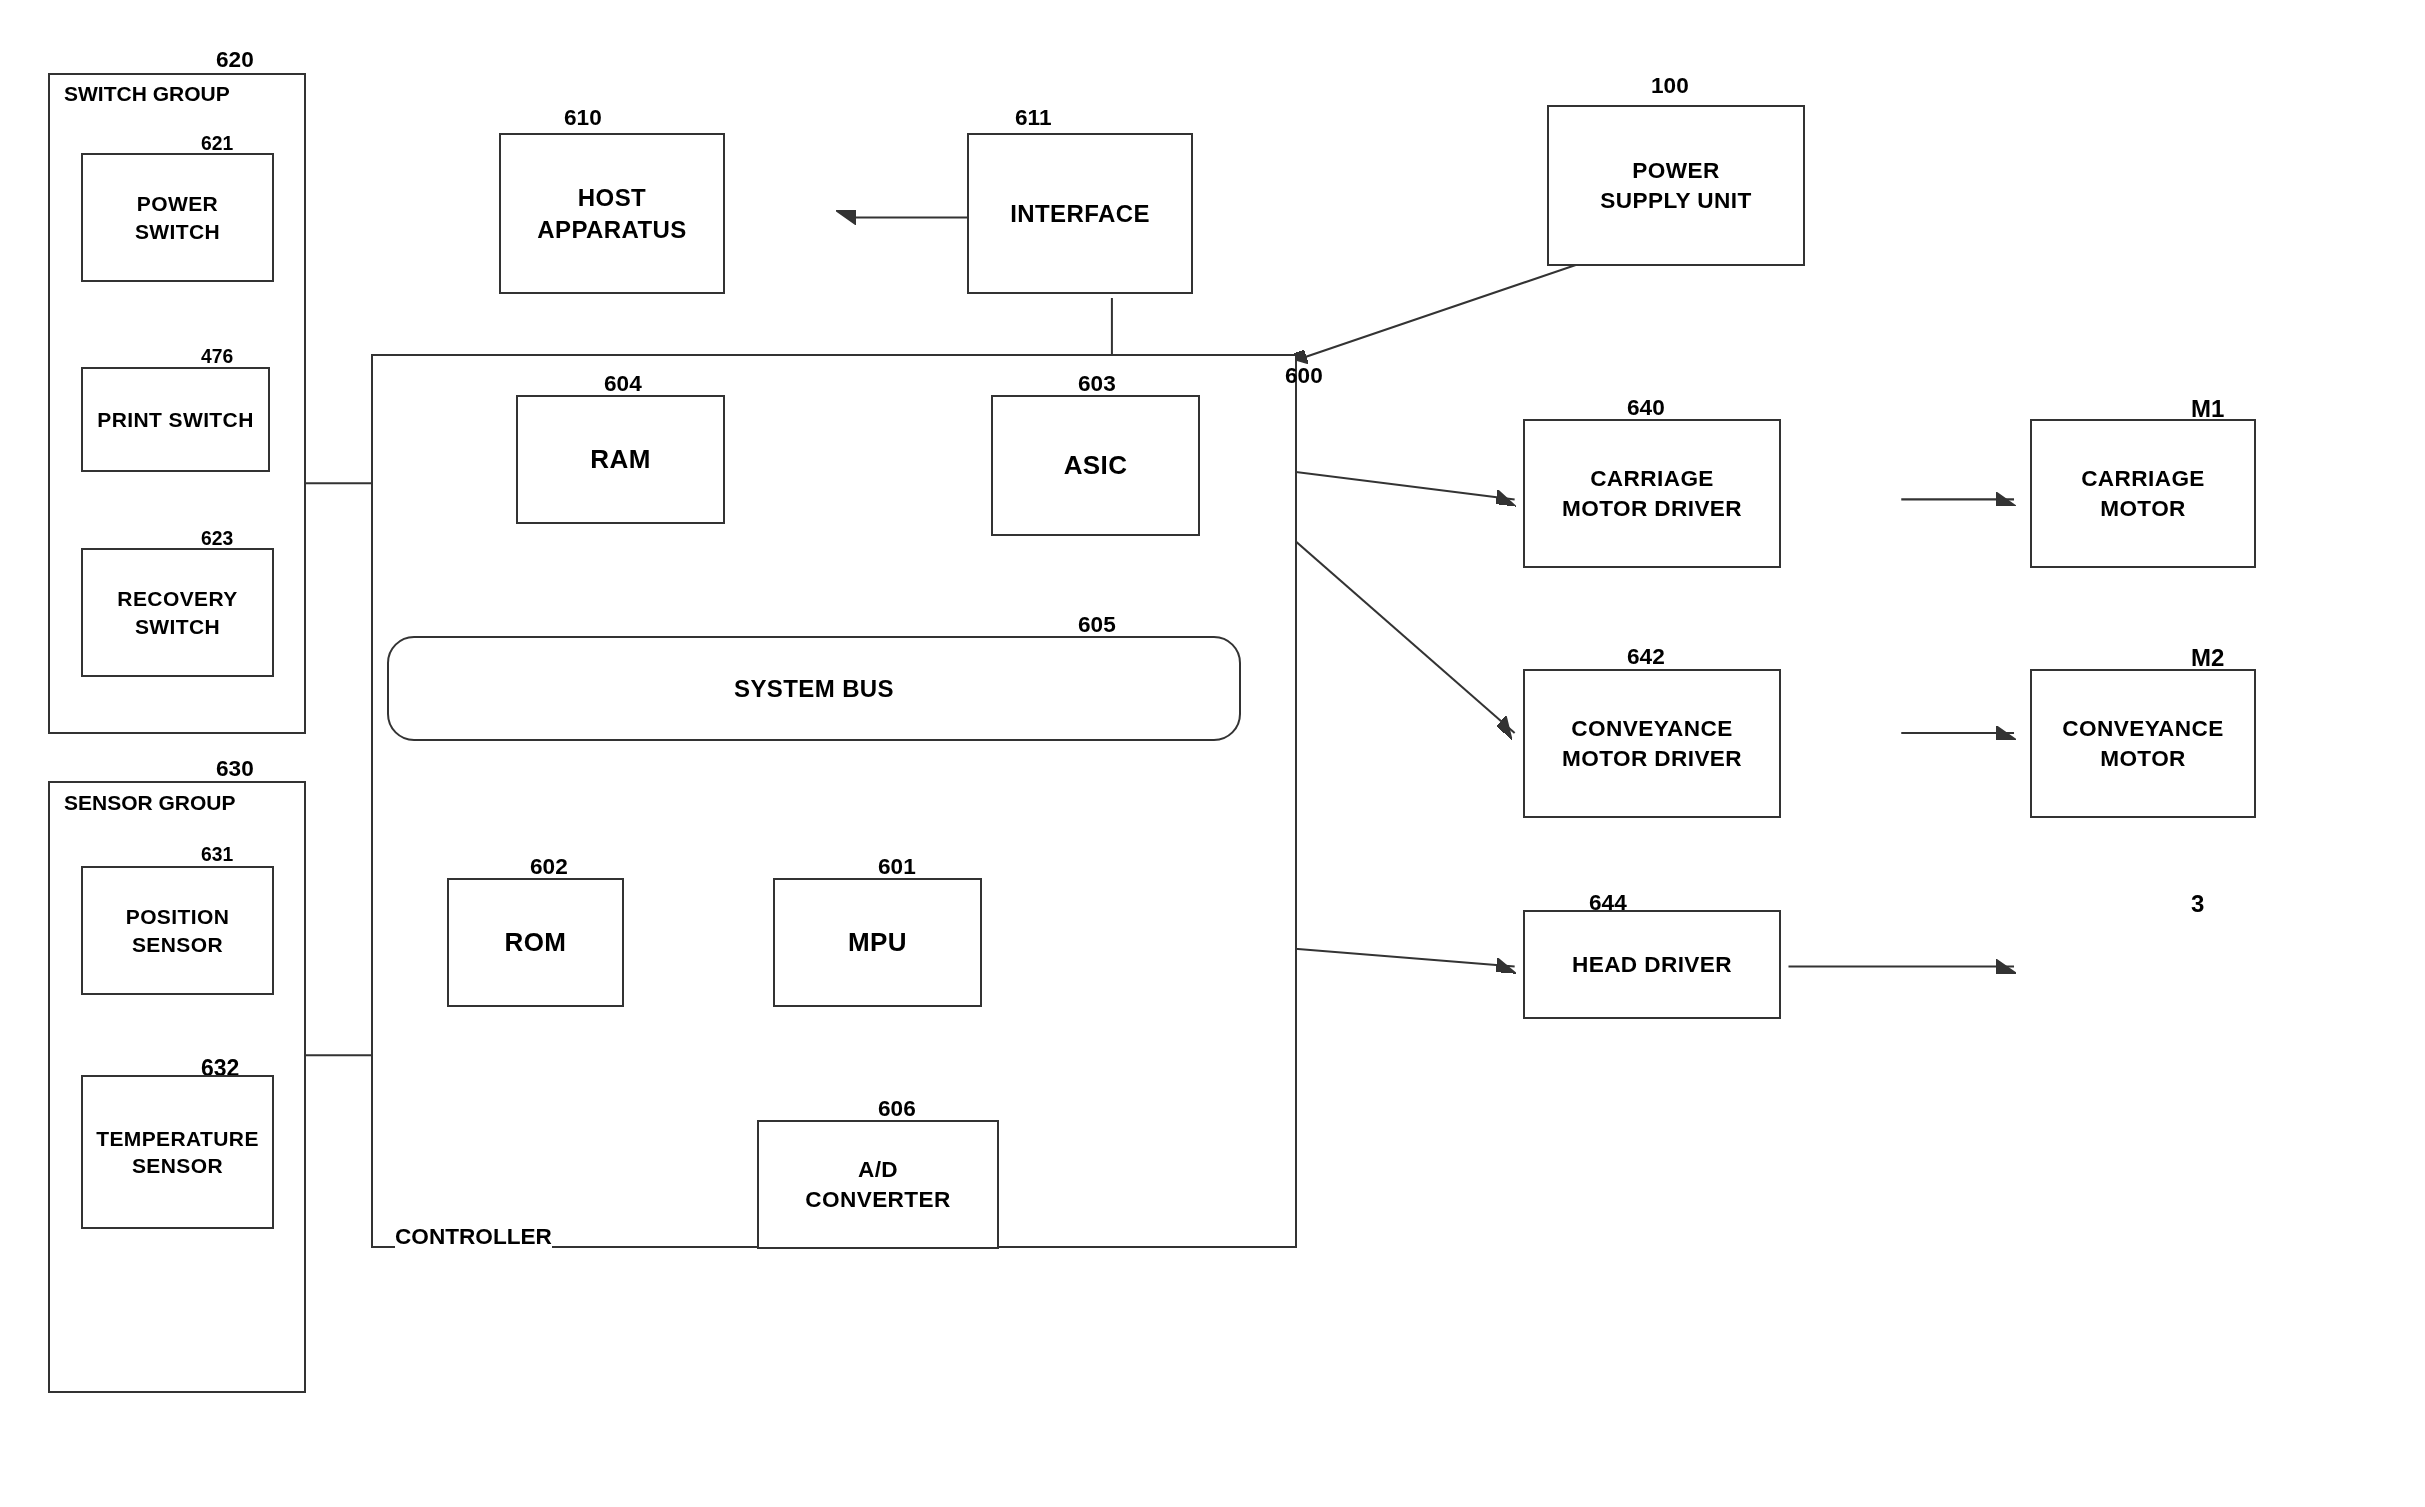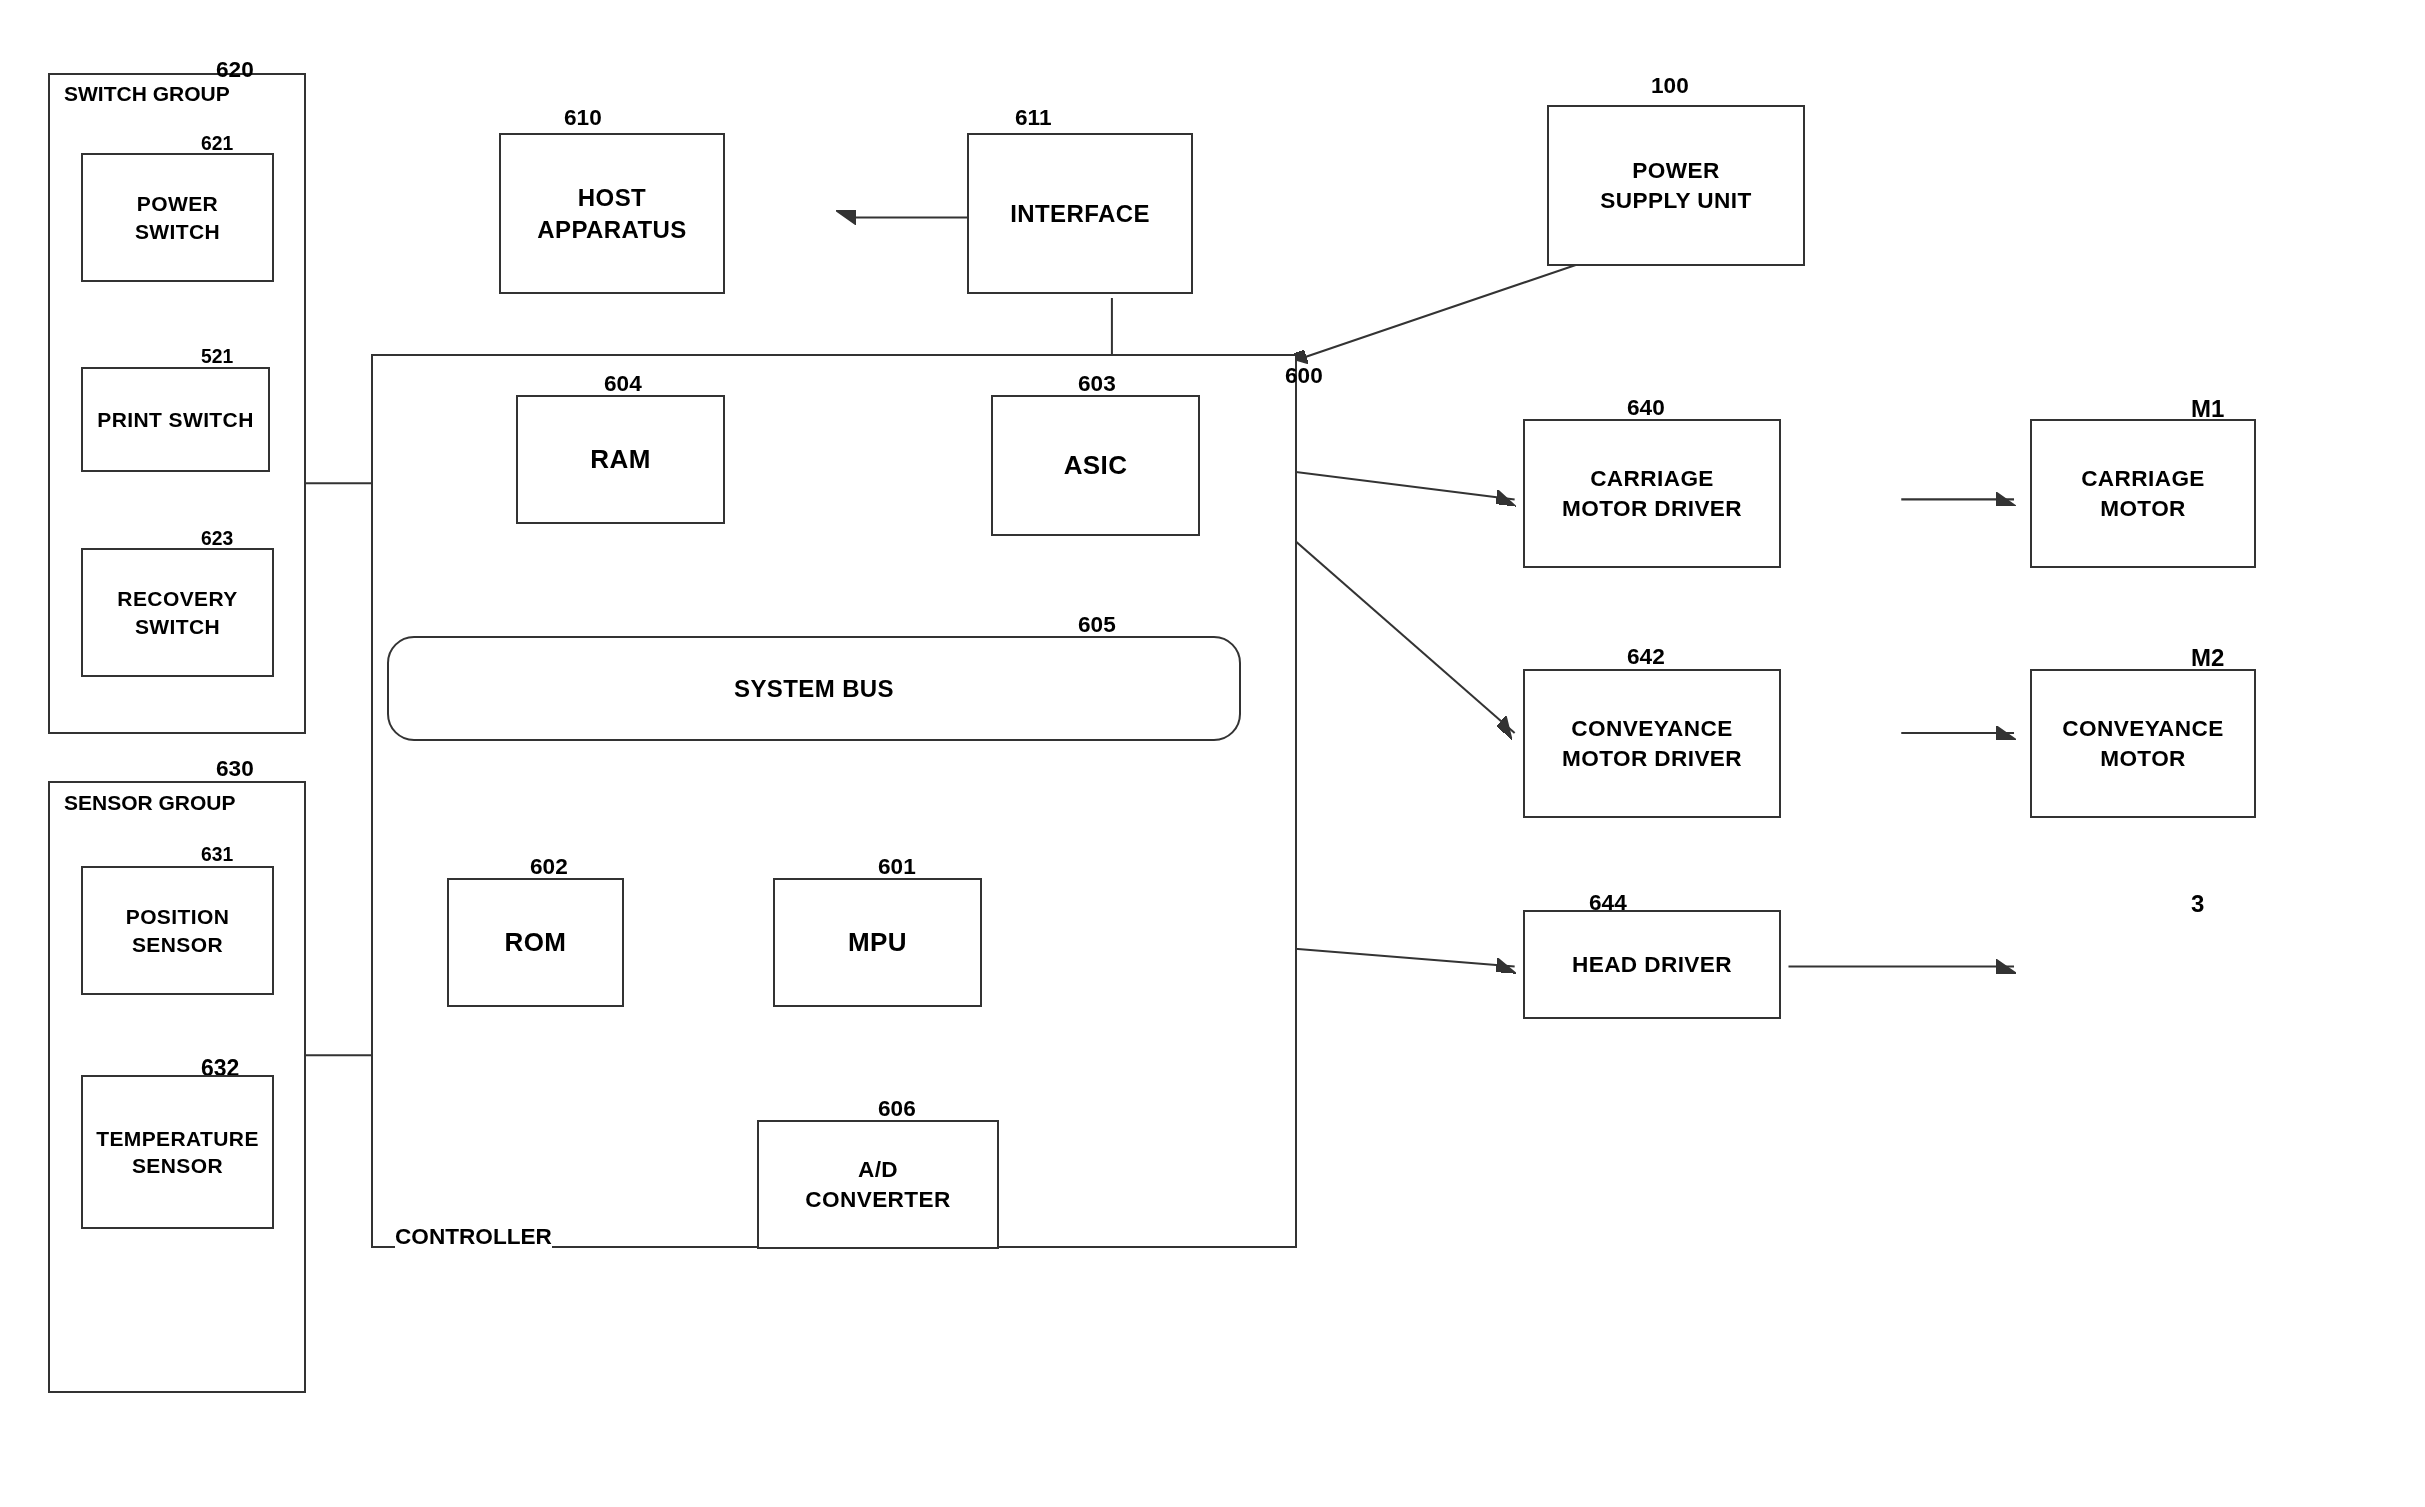--- a/index.html
+++ b/index.html
@@ -107,30 +107,30 @@
     <line x1="2360" y1="910" x2="2500" y2="910" marker-end="url(#arrowhead)"></line>
 
     <line x1="2220" y1="1200" x2="2500" y2="1200" marker-end="url(#arrowhead)"></line>
 
     <line x1="2100" y1="280" x2="1600" y2="450" marker-end="url(#arrowhead)"></line>
 
   </svg>
 
   <div class="box-outer" style="left:48px; top:73px; width:258px; height:661px; border:2.4px solid #333;"></div>
 
-  <div class="ref" style="left:216px; top:57px;">620</div>
+  <div class="ref" style="left:216px; top:47px;">620</div>
 
   <div class="label" style="left:64px; top:82px; font-size:21px;">SWITCH GROUP</div>
 
   <div class="ref" style="left:201px; top:133px; font-size:19.3px;">621</div>
 
   <div class="box" style="left:81px; top:153px; width:193px; height:129px; font-size:21px; white-space:pre-line;">POWER
 SWITCH</div>
 
-  <div class="ref" style="left:201px; top:346px; font-size:19.3px;">521</div>
+  <div class="ref" style="left:201px; top:346px; font-size:19.3px;">476</div>
 
   <div class="box" style="left:81px; top:367px; width:189px; height:105px; font-size:21px;">PRINT SWITCH</div>
 
   <div class="ref" style="left:201px; top:528px; font-size:19.3px;">623</div>
 
   <div class="box" style="left:81px; top:548px; width:193px; height:129px; font-size:21px; white-space:pre-line;">RECOVERY
 SWITCH</div>
 
   <div class="box-outer" style="left:48px; top:781px; width:258px; height:612px; border:2.4px solid #333;"></div>
 

